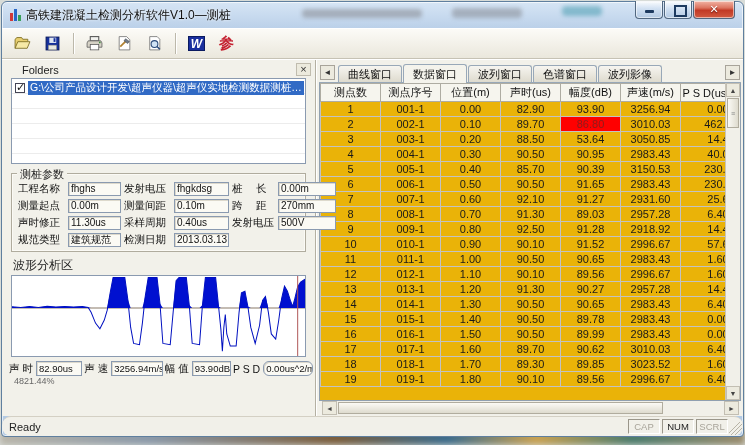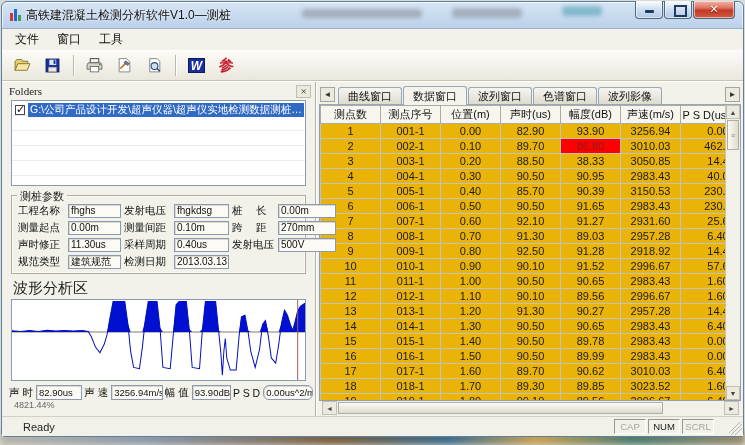--- a/index.html
+++ b/index.html
@@ -32,34 +32,34 @@
     border-top:1px solid #fff;border-bottom:1px solid #c6c2b4;display:flex;align-items:center;padding-left:7px;gap:3px;}
   .tb-btn{width:27px;height:25px;border:1px solid transparent;background:transparent;display:flex;align-items:center;justify-content:center;padding:0;}
   .tb-btn svg{width:17px;height:17px;}
   .tb-glyph{display:flex;align-items:center;justify-content:center;font-size:13px;font-weight:bold;}
   .g-word{width:17px;height:15px;background:#1a2f9e;color:#fff;font-style:italic;border:1px solid #0a1a60;font-size:12px;}
   .g-ref{color:#c42030;font-size:15px;}
   .tb-sep{width:1px;height:21px;background:#bcb8aa;margin:0 4px;box-shadow:1px 0 0 #fff;}
   
   .client{flex:1;background:#f2f1ea;display:flex;min-height:0;border-top:1px solid #fff;}
   .left-pane{width:314px;display:flex;flex-direction:column;border-right:1px solid #b4b0a2;box-shadow:1px 0 0 #fff;padding-top:2px;}
-  .folders-hd{display:flex;align-items:flex-start;font-size:11px;color:#222;padding:1px 4px 1px 7px;font-family:Liberation Serif, serif;}
+  .folders-hd{display:flex;align-items:flex-end;font-size:11px;color:#222;padding:1px 4px 1px 20px;}
   .pane-close{margin-left:auto;width:15px;height:13px;text-align:center;line-height:11px;font-size:11px;color:#333;border:1px solid #c0bcae;background:#eceadd;}
   .folders-list{margin:1px 9px 3px 9px;height:86px;background:#fff;border:1px solid #8a9ab0;padding:2px 1px;font-size:11px;
     background-image:repeating-linear-gradient(#fff 0 14px,#ececec 14px 15px);}
   .folder-item{display:flex;align-items:center;gap:3px;height:14px;padding-left:2px;}
   .cb{width:10px;height:10px;border:1px solid #445;background:#fff;display:inline-block;position:relative;flex:none;}
   .cb.checked::after{content:"✓";position:absolute;top:-3px;left:0px;font-size:11px;color:#111;font-weight:bold;}
   .folder-label{background:#316ac5;color:#fff;padding:0 2px;white-space:nowrap;overflow:hidden;text-overflow:ellipsis;flex:1;font-size:10.5px;}
   .params{margin:6px 9px 2px 9px;border:1px solid #b0ac9e;box-shadow:inset 0 0 0 1px #fbfaf5;position:relative;padding:8px 4px 4px 6px;}
   .params-legend{position:absolute;top:-7px;left:5px;background:#f2f1ea;font-size:11px;padding:0 3px;color:#222;}
   .params-grid{display:grid;grid-template-columns:47px 53px 47px 55px 43px 58px;gap:3px 3px;align-items:center;}
   .p-label{font-size:10.5px;white-space:nowrap;color:#111;}
   .p-field{border:1px solid #8a9ab0;background:#fbfaf4;height:14px;line-height:12px;padding:0 2px;font-size:10px;color:#111;overflow:hidden;white-space:nowrap;box-shadow:inset 1px 1px 0 #ddd9cc;}
-  .wave-title{font-size:15px;color:#222;margin:3px 0 1px 11px;}
+  .wave-title{font-size:12px;color:#222;margin:3px 0 1px 11px;}
   .wave-plot{margin:0 9px;height:82px;background:#fff;border:1px solid #8a9ab0;position:relative;}
   .wave-plot svg{position:absolute;inset:0;width:100%;height:100%;}
   .wave-controls{display:flex;align-items:center;justify-content:flex-end;font-size:11px;margin:3px 10px 0 0;gap:5px;color:#111;}
   .rad{width:10px;height:10px;border:1px solid #667;border-radius:50%;background:#fff;display:inline-block;position:relative;flex:none;}
   .rad.sel::after{content:"";position:absolute;inset:2px;background:#111;border-radius:50%;}
   .ctl{display:flex;align-items:center;gap:3px;}
   .gap-lg{margin-left:12px;}
   .readouts{display:flex;align-items:center;margin:4px 2px 0 7px;font-size:10.5px;color:#111;gap:2px;}
   .ro-label{white-space:nowrap;margin-right:1px;text-align:center;}
   .ro-field{border:1px solid #8a9ab0;background:#fbfaf4;height:15px;line-height:13px;padding:0 2px;font-size:9.5px;overflow:hidden;white-space:nowrap;box-shadow:inset 1px 1px 0 #ddd9cc;}
@@ -80,21 +80,21 @@
   td.alarm{font-weight:normal;}
   .vscroll{width:15px;background:#f1f0e9;border-left:1px solid #c8c4b8;display:flex;flex-direction:column;flex:none;}
   .sbtn{height:14px;display:flex;align-items:center;justify-content:center;font-size:7px;color:#444;border:1px solid #c2beb2;background:#eceade;}
   .vthumb{height:30px;margin:1px;border:1px solid #b0ac9e;background:linear-gradient(90deg,#fbfaf5,#dedbce);display:flex;align-items:center;justify-content:center;font-size:7px;color:#888;}
   .vtrack{flex:1;}
   .hscroll{height:14px;margin:0 2px 1px 3px;background:#f1f0e9;display:flex;flex:none;}
   .hbtn{width:15px;height:100%;display:flex;align-items:center;justify-content:center;font-size:7px;color:#444;border:1px solid #c2beb2;background:#eceade;}
   .hthumb{width:78%;margin:1px 1px;border:1px solid #b0ac9e;background:linear-gradient(#fbfaf5,#dedbce);}
   .htrack{flex:1;}
   
-  .statusbar{height:20px;background:#f1f0e9;border-top:1px solid #d4d0c4;display:flex;align-items:center;font-size:11px;color:#222;padding:0 17px;position:relative;}
+  .statusbar{height:20px;background:#f1f0e9;border-top:1px solid #d4d0c4;display:flex;align-items:center;font-size:11px;color:#222;padding:0 3px;position:relative;border-radius:9px;}
   .status-text{padding-left:4px;}
   .status-cells{margin-left:auto;display:flex;gap:2px;margin-right:12px;}
   .scell{width:32px;height:15px;text-align:center;line-height:14px;font-size:9.5px;border:1px solid;border-color:#9a968a #fff #fff #9a968a;color:#a8a49a;}
   .scell.on{color:#222;}
   .grip{position:absolute;right:1px;bottom:1px;width:13px;height:13px;
     background:linear-gradient(135deg,transparent 40%,#b8b4a6 40%,#b8b4a6 45%,transparent 45%,transparent 55%,#b8b4a6 55%,#b8b4a6 60%,transparent 60%,transparent 70%,#b8b4a6 70%,#b8b4a6 75%,transparent 75%);}
 </style>
 </head>
 <body>
 
@@ -112,25 +112,20 @@
         <i style="height:6px;background:#38a058;"></i>
     </span>
     <span class="title-text">高铁建混凝土检测分析软件V1.0—测桩</span>
     <span class="win-btns">
       <span class="wbtn min"></span>
       <span class="wbtn max"></span>
       <span class="wbtn close"></span>
     </span>
   </div>
 
-  <div class="menubar">
-      <div class="menu-item">文件</div>
-      <div class="menu-item">窗口</div>
-      <div class="menu-item">工具</div>
-    </div>
 
   <div class="toolbar">
       <button class="tb-btn">
         <span class="tb-glyph">
           <svg viewBox="0 0 16 16">
             <path d="M1 12.5V4l1.8-1.6h4.4l1 1.6H13v2" fill="#e8cf6f" stroke="#7a6a20" stroke-width="0.8"></path>
             <path d="M1 12.5l2.6-6.2H15l-2.6 6.2Z" fill="#f6e9a6" stroke="#7a6a20" stroke-width="0.8"></path>
           </svg>
         </span>
       </button>
@@ -298,21 +293,21 @@
                   <td>89.70</td>
                   <td class="alarm" style="background: rgb(255, 0, 0); color: rgb(139, 28, 28);">86.80</td>
                   <td>3010.03</td>
                   <td>462.4</td>
                 </tr>
                 <tr>
                   <td>3</td>
                   <td>003-1</td>
                   <td>0.20</td>
                   <td>88.50</td>
-                  <td>38.33</td>
+                  <td>53.64</td>
                   <td>3050.85</td>
                   <td>14.4</td>
                 </tr>
                 <tr>
                   <td>4</td>
                   <td>004-1</td>
                   <td>0.30</td>
                   <td>90.50</td>
                   <td>90.95</td>
                   <td>2983.43</td>

